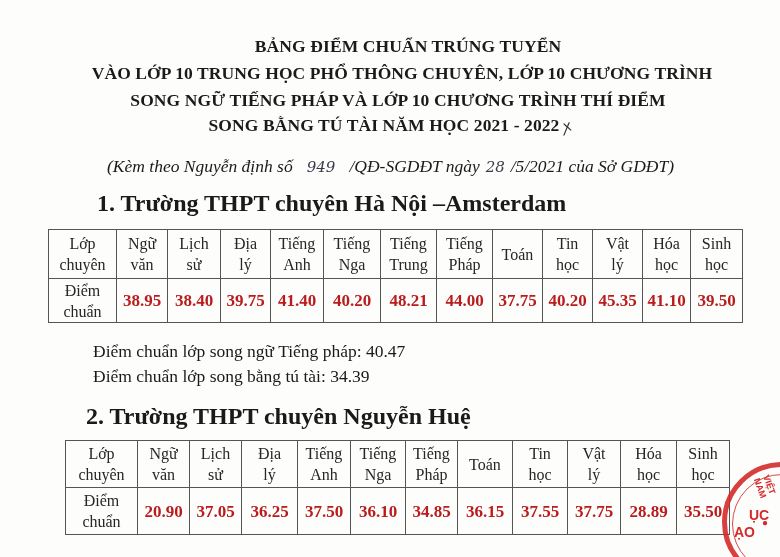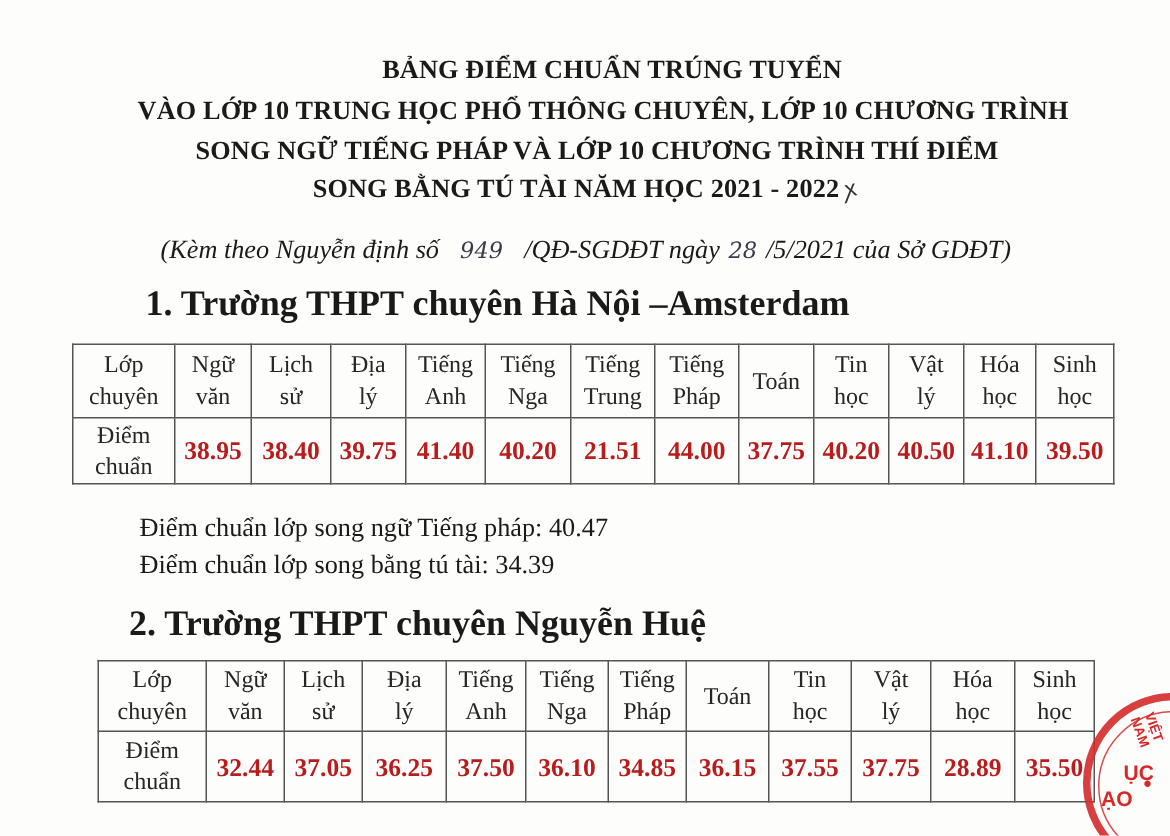--- a/index.html
+++ b/index.html
@@ -120,25 +120,25 @@
     <td><span>Hóa</span><br><span>học</span></td>
     <td><span>Sinh</span><br><span>học</span></td>
   </tr>
   <tr class="score-row">
     <td><span>Điểm</span><br><span>chuẩn</span></td>
     <td class="score">38.95</td>
     <td class="score">38.40</td>
     <td class="score">39.75</td>
     <td class="score">41.40</td>
     <td class="score">40.20</td>
-    <td class="score">21.51</td>
+    <td class="score">48.21</td>
     <td class="score">44.00</td>
     <td class="score">37.75</td>
     <td class="score">40.20</td>
-    <td class="score">40.50</td>
+    <td class="score">45.35</td>
     <td class="score">41.10</td>
     <td class="score">39.50</td>
   </tr>
 </tbody>
   </table>
 
 <div class="note-line n1"><span>Điểm chuẩn lớp song ngữ Tiếng pháp: </span><b>40.47</b></div>
 <div class="note-line n2"><span>Điểm chuẩn lớp song bằng tú tài: </span><b>34.39</b></div>
 
 <div class="section-heading sh2">2. Trường THPT chuyên Nguyễn Huệ</div>
@@ -168,21 +168,21 @@
     <td><span>Tiếng</span><br><span>Nga</span></td>
     <td><span>Tiếng</span><br><span>Pháp</span></td>
     <td><span>Toán</span></td>
     <td><span>Tin</span><br><span>học</span></td>
     <td><span>Vật</span><br><span>lý</span></td>
     <td><span>Hóa</span><br><span>học</span></td>
     <td><span>Sinh</span><br><span>học</span></td>
   </tr>
   <tr class="score-row">
     <td><span>Điểm</span><br><span>chuẩn</span></td>
-    <td class="score">32.44</td>
+    <td class="score">20.90</td>
     <td class="score">37.05</td>
     <td class="score">36.25</td>
     <td class="score">37.50</td>
     <td class="score">36.10</td>
     <td class="score">34.85</td>
     <td class="score">36.15</td>
     <td class="score">37.55</td>
     <td class="score">37.75</td>
     <td class="score">28.89</td>
     <td class="score">35.50</td>

